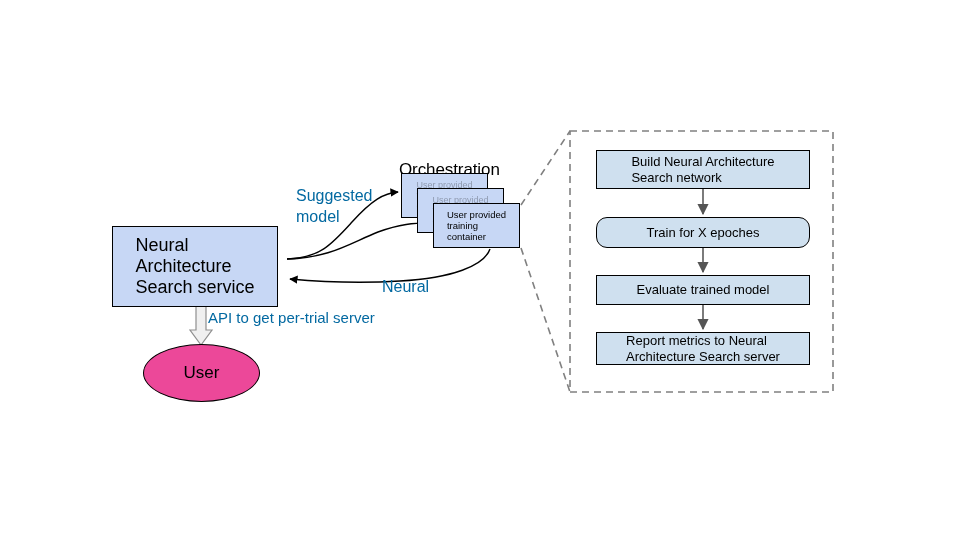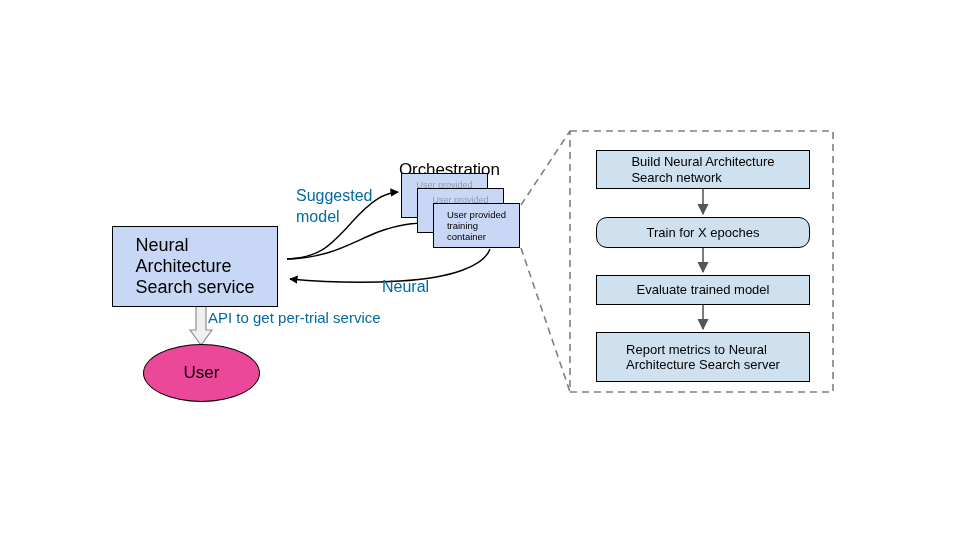--- a/index.html
+++ b/index.html
@@ -117,21 +117,21 @@
     font-size: 16px;
   }
   #label-api-metrics {
     left: 208px;
     top: 308px;
     font-size: 15px;
   }
   #flow-box-build   { left: 596px; top: 150px; width: 214px; height: 39px; font-size: 13px; }
   #flow-box-train   { left: 596px; top: 217px; width: 214px; height: 31px; font-size: 13px; }
   #flow-box-eval    { left: 596px; top: 275px; width: 214px; height: 30px; font-size: 13px; }
-  #flow-box-report  { left: 596px; top: 332px; width: 214px; height: 50px; font-size: 13px; }
+  #flow-box-report  { left: 596px; top: 332px; width: 214px; height: 33px; font-size: 13px; }
 </style>
 </head>
 <body>
 
 <div id="canvas">
 
   <svg class="svg-layer" viewBox="0 0 960 540" width="960" height="540" xmlns="http://www.w3.org/2000/svg">
     <defs>
       <marker id="arrow-black" viewBox="0 0 10 10" refX="9" refY="5" markerWidth="7" markerHeight="7" orient="auto-start-reverse">
         <path d="M 0 0 L 10 5 L 0 10 z" fill="#000000"></path>
@@ -186,21 +186,21 @@
 training
 container</div>
 
   <div class="node ellipse-user" id="user-ellipse">User</div>
 
   <div class="label-red" id="label-suggested-model">Suggested
 model</div>
 
   <div class="label-red" id="label-rewards">Neural</div>
 
-  <div class="label-red" id="label-api-metrics">API to get per-trial service</div>
+  <div class="label-red" id="label-api-metrics">API to get per-trial server</div>
 
   <div class="node box-flow" id="flow-box-build" style="white-space: pre-line;">Build Neural Architecture
 Search network</div>
 
   <div class="node box-flow" id="flow-box-train" style="white-space: pre-line; border-radius: 11px;">Train for X epoches</div>
 
   <div class="node box-flow" id="flow-box-eval" style="white-space: pre-line;">Evaluate trained model</div>
 
   <div class="node box-flow" id="flow-box-report" style="white-space: pre-line;">Report metrics to Neural
 Architecture Search server</div>

